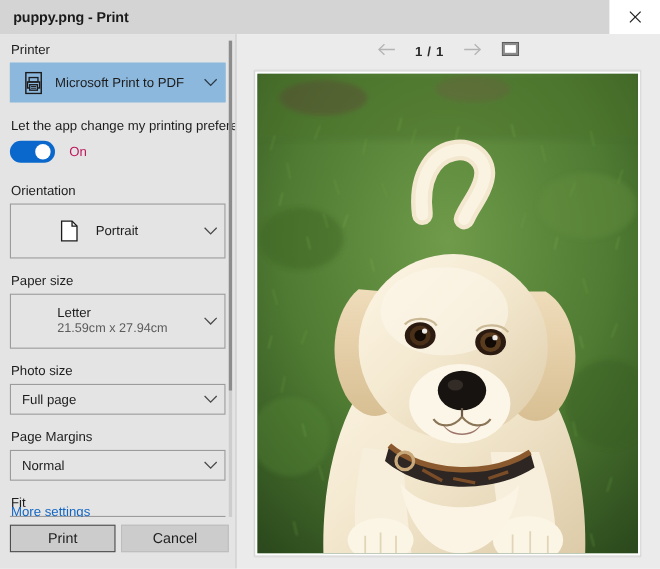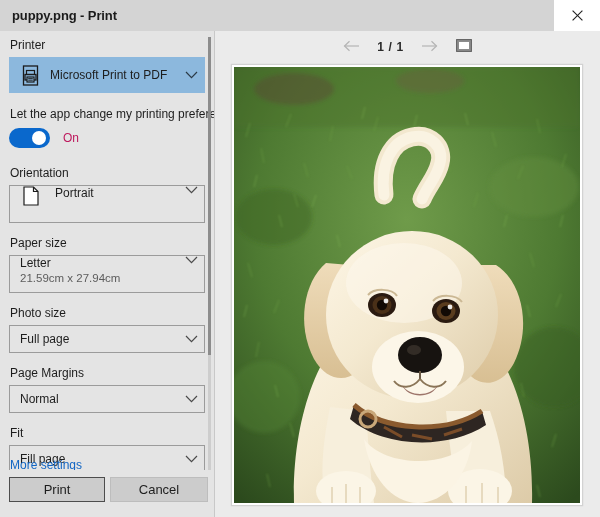--- a/index.html
+++ b/index.html
@@ -101,22 +101,23 @@
     box-sizing: border-box;
     border: 1px solid #9b9b9b;
     background: #e4e4e4;
     height: 28px;
     display: flex;
     align-items: center;
     cursor: pointer;
     width: 196px;
   }
   .combo.tall {
-    height: 38px;
-    align-items: flex-start;
+    height: 50px;
+    align-items: center;
+    padding-left: 32px;
   }
   .combo.accent {
     background: #8cb8dd;
     border: 1px solid #8cb8dd;
     height: 36px;
   }
   .combo-icon {
     flex: 0 0 auto;
     width: 30px;
     display: flex;

